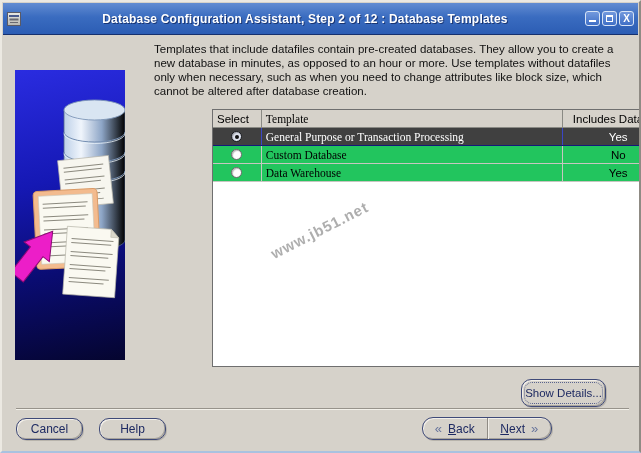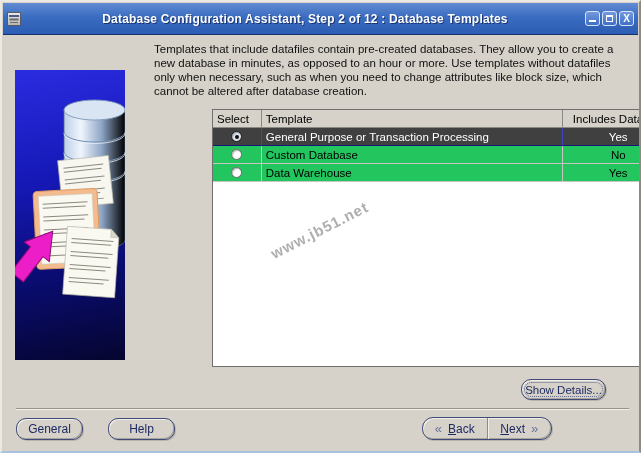--- a/index.html
+++ b/index.html
@@ -62,21 +62,21 @@
   }
   .thead { display:flex; height:18px; background:#d6d2ca; border-bottom:1px solid #8a8a84; color:#000; }
   .th { display:flex; align-items:center; padding:0 4px; border-right:1px solid #8a8a84; }
   .th:last-child { border-right:none; }
   .trow { display:flex; height:18px; background:#22c55e; border-bottom:1px solid #c6c6c0; color:#000; cursor:default; }
   .trow[data-selected="true"] { background:#404040; color:#ffffff; border-bottom-color:#14197a; }
   .cell { display:flex; align-items:center; padding:0 4px; border-right:1px solid #c6c6c0; overflow:hidden; white-space:nowrap; }
   .trow[data-selected="true"] .cell { border-right-color:#3a46c6; }
   .cell:last-child { border-right:none; }
   .c-select { width:49px; justify-content:center; }
-  .c-template { width:303px; }
+  .c-template { width:303px;font-family:Liberation Serif, serif; }
   .c-df { width:110px; justify-content:center; }
   .th.c-select { justify-content:flex-start; }
   .th.c-df { justify-content:center; }
 
   .radio {
     width:11px; height:11px; border-radius:50%;
     background:#fdfdfd; border:1px solid #6a6a6a; position:relative;
     box-shadow: inset 1px 1px 1px rgba(0,0,0,0.25);
   }
   .trow[data-selected="true"] .radio { background:#dfe3ee; border-color:#16181c; }
@@ -94,26 +94,26 @@
     pointer-events:none; white-space:nowrap;
   }
 
   
   .btn {
     position:absolute; background:#d6d2ca; border:1px solid #3f4a78;
     border-radius:10px; color:#1e2a62; font-size:12px; font-family:inherit;
     display:flex; align-items:center; justify-content:center; cursor:default;
     box-shadow: inset 1px 1px 0 #f2efe9, inset -1px -1px 0 #a8a49c, 1px 1px 0 #b8b4ac;
   }
-  .btn-show-details { left:519px; top:377px; width:85px; height:21px; font-size:11.5px; }
+  .btn-show-details { left:519px; top:377px; width:85px; height:28px; font-size:11.5px; }
   .btn-show-details::before {
     content:""; position:absolute; inset:2px; border:1px dotted #5a648e; border-radius:8px;
   }
   .btn-cancel { left:14px;  top:416px; width:67px; height:22px; }
-  .btn-help   { left:106px;  top:416px; width:67px; height:22px; }
+  .btn-help   { left:97px;  top:416px; width:67px; height:22px; }
 
   .hr-sep {
     position:absolute; left:14px; top:406px; width:613px; height:2px;
     border-top:1px solid #97938b; border-bottom:1px solid #f3f1ea;
   }
 
   .nav-capsule {
     position:absolute; left:420px; top:415px; width:130px; height:23px;
     display:flex; background:#d6d2ca; border:1px solid #3f4a78; border-radius:11px;
     box-shadow: inset 1px 1px 0 #f2efe9, inset -1px -1px 0 #a8a49c, 1px 1px 0 #b8b4ac;
@@ -264,21 +264,21 @@
 
   <div class="watermark">www.jb51.net</div>
 
   <div class="btn btn-show-details">
     <span>Show Details...</span>
   </div>
 
   <div class="hr-sep"></div>
 
   <div class="btn btn-cancel">
-    <span>General</span>
+    <span>Cancel</span>
   </div>
   <div class="btn btn-help">
     <span>Help</span>
   </div>
 
   <div class="nav-capsule">
     <div class="nav-half back">
       <span class="chevron">«</span>
       <span class="mnemonic">Back</span>
     </div>

